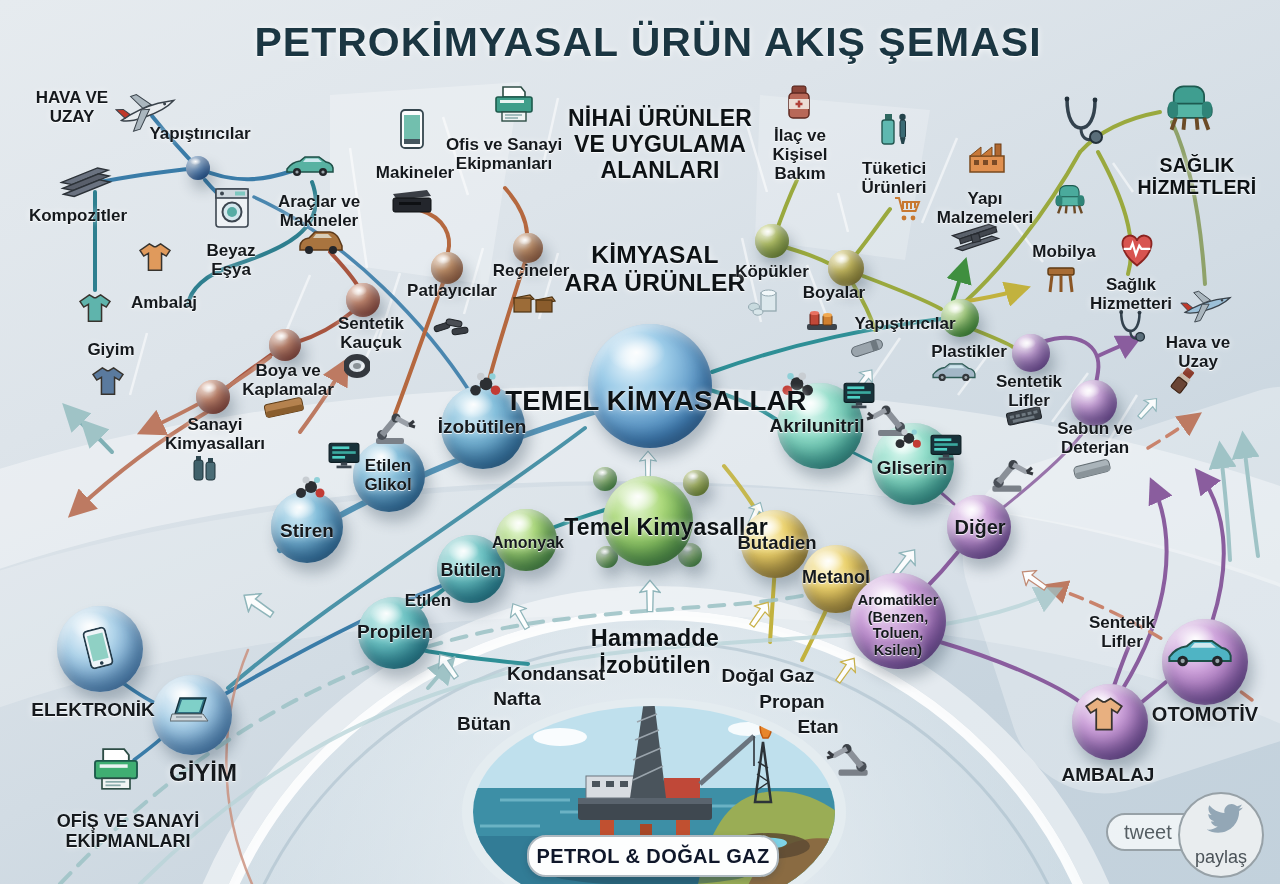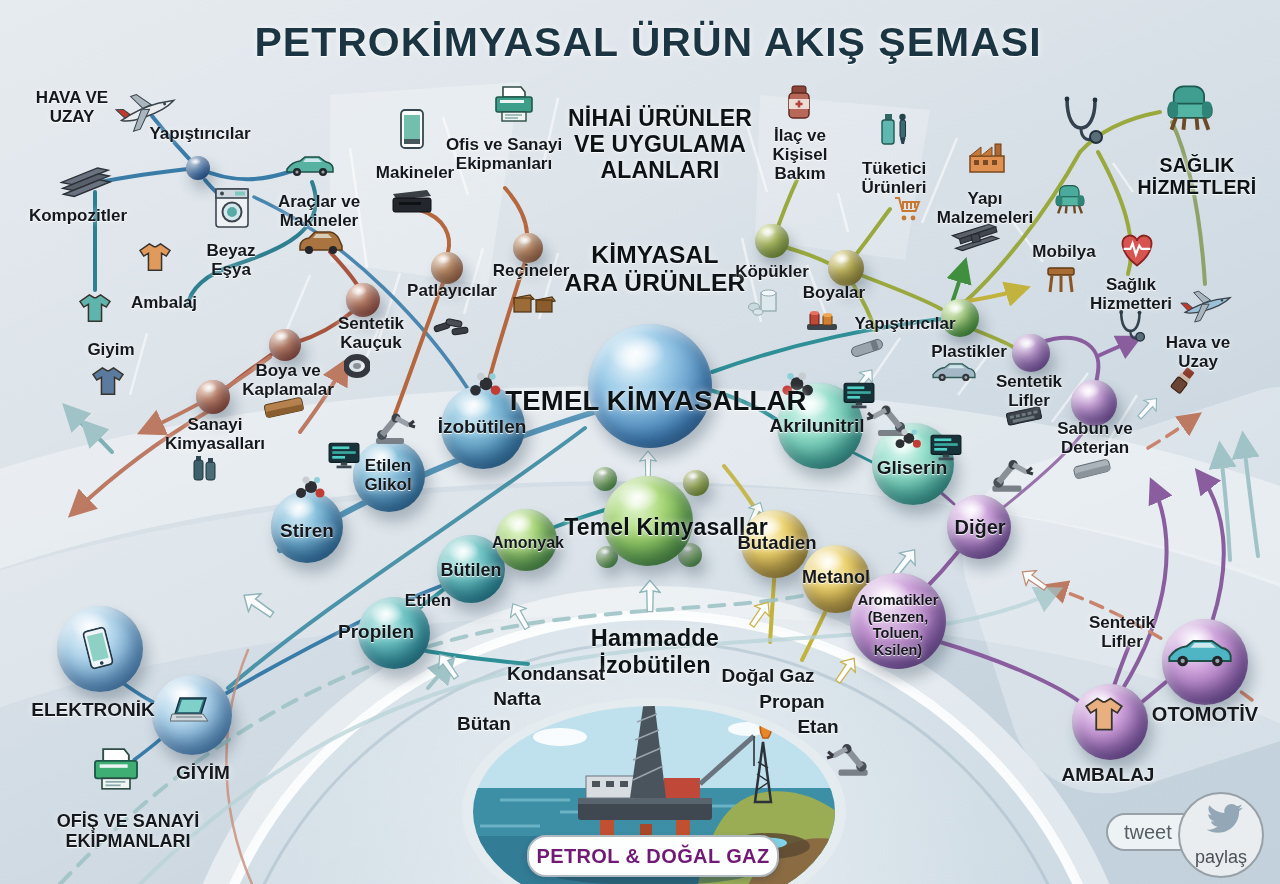--- a/index.html
+++ b/index.html
@@ -34,21 +34,21 @@
   .share-pill{position:absolute;left:1106px;top:813px;width:104px;height:38px;border-radius:19px;
     background:rgba(245,248,249,.85);border:2.5px solid #97a1a7;display:flex;align-items:center;
     justify-content:flex-start;padding-left:16px;box-sizing:border-box;z-index:6;color:#555e63;
     font-size:20px;font-weight:400;}
   .share-circle{position:absolute;left:1178px;top:792px;width:82px;height:82px;border-radius:50%;
     background:#e9edef;border:2.5px solid #97a1a7;z-index:7;text-align:center;color:#4a5258;
     font-size:18px;font-weight:400;}
   .share-circle span{position:absolute;left:0;right:0;bottom:8px;}
   .petrol-pill{position:absolute;left:527px;top:835px;width:248px;height:38px;border-radius:19px;
     background:#fdfefe;border:2px solid #aeb9c0;box-shadow:0 3px 6px rgba(40,60,75,.25);
-    display:flex;align-items:center;justify-content:center;z-index:6;color:#701a75;
+    display:flex;align-items:center;justify-content:center;z-index:6;color:#0f172a;
     font-weight:800;font-size:20px;letter-spacing:.4px;}
 </style>
 </head>
 <body>
 
 <div id="stage">
 
 <svg id="art" width="1280" height="884" viewBox="0 0 1280 884">
   <defs>
     <radialGradient id="gDome" cx="50%" cy="28%" r="80%">
@@ -625,21 +625,21 @@
   <div class="lbl" style="left:792px;top:702px;font-size:19px;font-weight:600">Propan</div>
   <div class="lbl" style="left:818px;top:727px;font-size:19px;font-weight:600">Etan</div>
 
   <div class="lbl" style="left:307px;top:531px;font-size:19px">Stiren</div>
   <div class="lbl" style="left:388px;top:475px;font-size:17px">Etilen
 Glikol</div>
   <div class="lbl" style="left:482px;top:427px;font-size:19px">İzobütilen</div>
   <div class="lbl" style="left:471px;top:570px;font-size:18px">Bütilen</div>
   <div class="lbl" style="left:528px;top:543px;font-size:16px">Amonyak</div>
   <div class="lbl" style="left:428px;top:601px;font-size:17px">Etilen</div>
-  <div class="lbl" style="left:376px;top:632px;font-size:19px">Propilen</div>
+  <div class="lbl" style="left:395px;top:632px;font-size:19px">Propilen</div>
   <div class="lbl" style="left:777px;top:543px;font-size:18.5px">Butadien</div>
   <div class="lbl" style="left:836px;top:577px;font-size:18px">Metanol</div>
   <div class="lbl" style="left:898px;top:625px;font-size:14.5px;line-height:1.15">Aromatikler
 (Benzen,
 Toluen,
 Ksilen)</div>
   <div class="lbl" style="left:980px;top:527px;font-size:20px">Diğer</div>
   <div class="lbl" style="left:817px;top:426px;font-size:19px">Akrilunitril</div>
   <div class="lbl" style="left:912px;top:468px;font-size:19px">Gliserin</div>
 
@@ -683,21 +683,21 @@
   <div class="lbl" style="left:985px;top:208px;font-size:17px">Yapı
 Malzemeleri</div>
   <div class="lbl hdr" style="left:1197px;top:176px;font-size:19.5px">SAĞLIK
 HİZMETLERİ</div>
   <div class="lbl" style="left:1064px;top:252px;font-size:17px">Mobilya</div>
   <div class="lbl" style="left:1131px;top:294px;font-size:17px">Sağlık
 Hizmetteri</div>
   <div class="lbl" style="left:1198px;top:352px;font-size:17px">Hava ve
 Uzay</div>
   <div class="lbl" style="left:93px;top:710px;font-size:19px">ELEKTRONİK</div>
-  <div class="lbl" style="left:203px;top:773px;font-size:19px">GİYİM</div>
+  <div class="lbl" style="left:203px;top:773px;font-size:24px">GİYİM</div>
   <div class="lbl" style="left:128px;top:831px;font-size:18px">OFİŞ VE SANAYİ
 EKİPMANLARI</div>
   <div class="lbl" style="left:1205px;top:714px;font-size:20px">OTOMOTİV</div>
   <div class="lbl" style="left:1108px;top:775px;font-size:19px">AMBALAJ</div>
 
   <div class="petrol-pill">
       <span>PETROL &amp; DOĞAL GAZ</span>
     </div>
   <div class="share-pill">
       <span>tweet</span>

